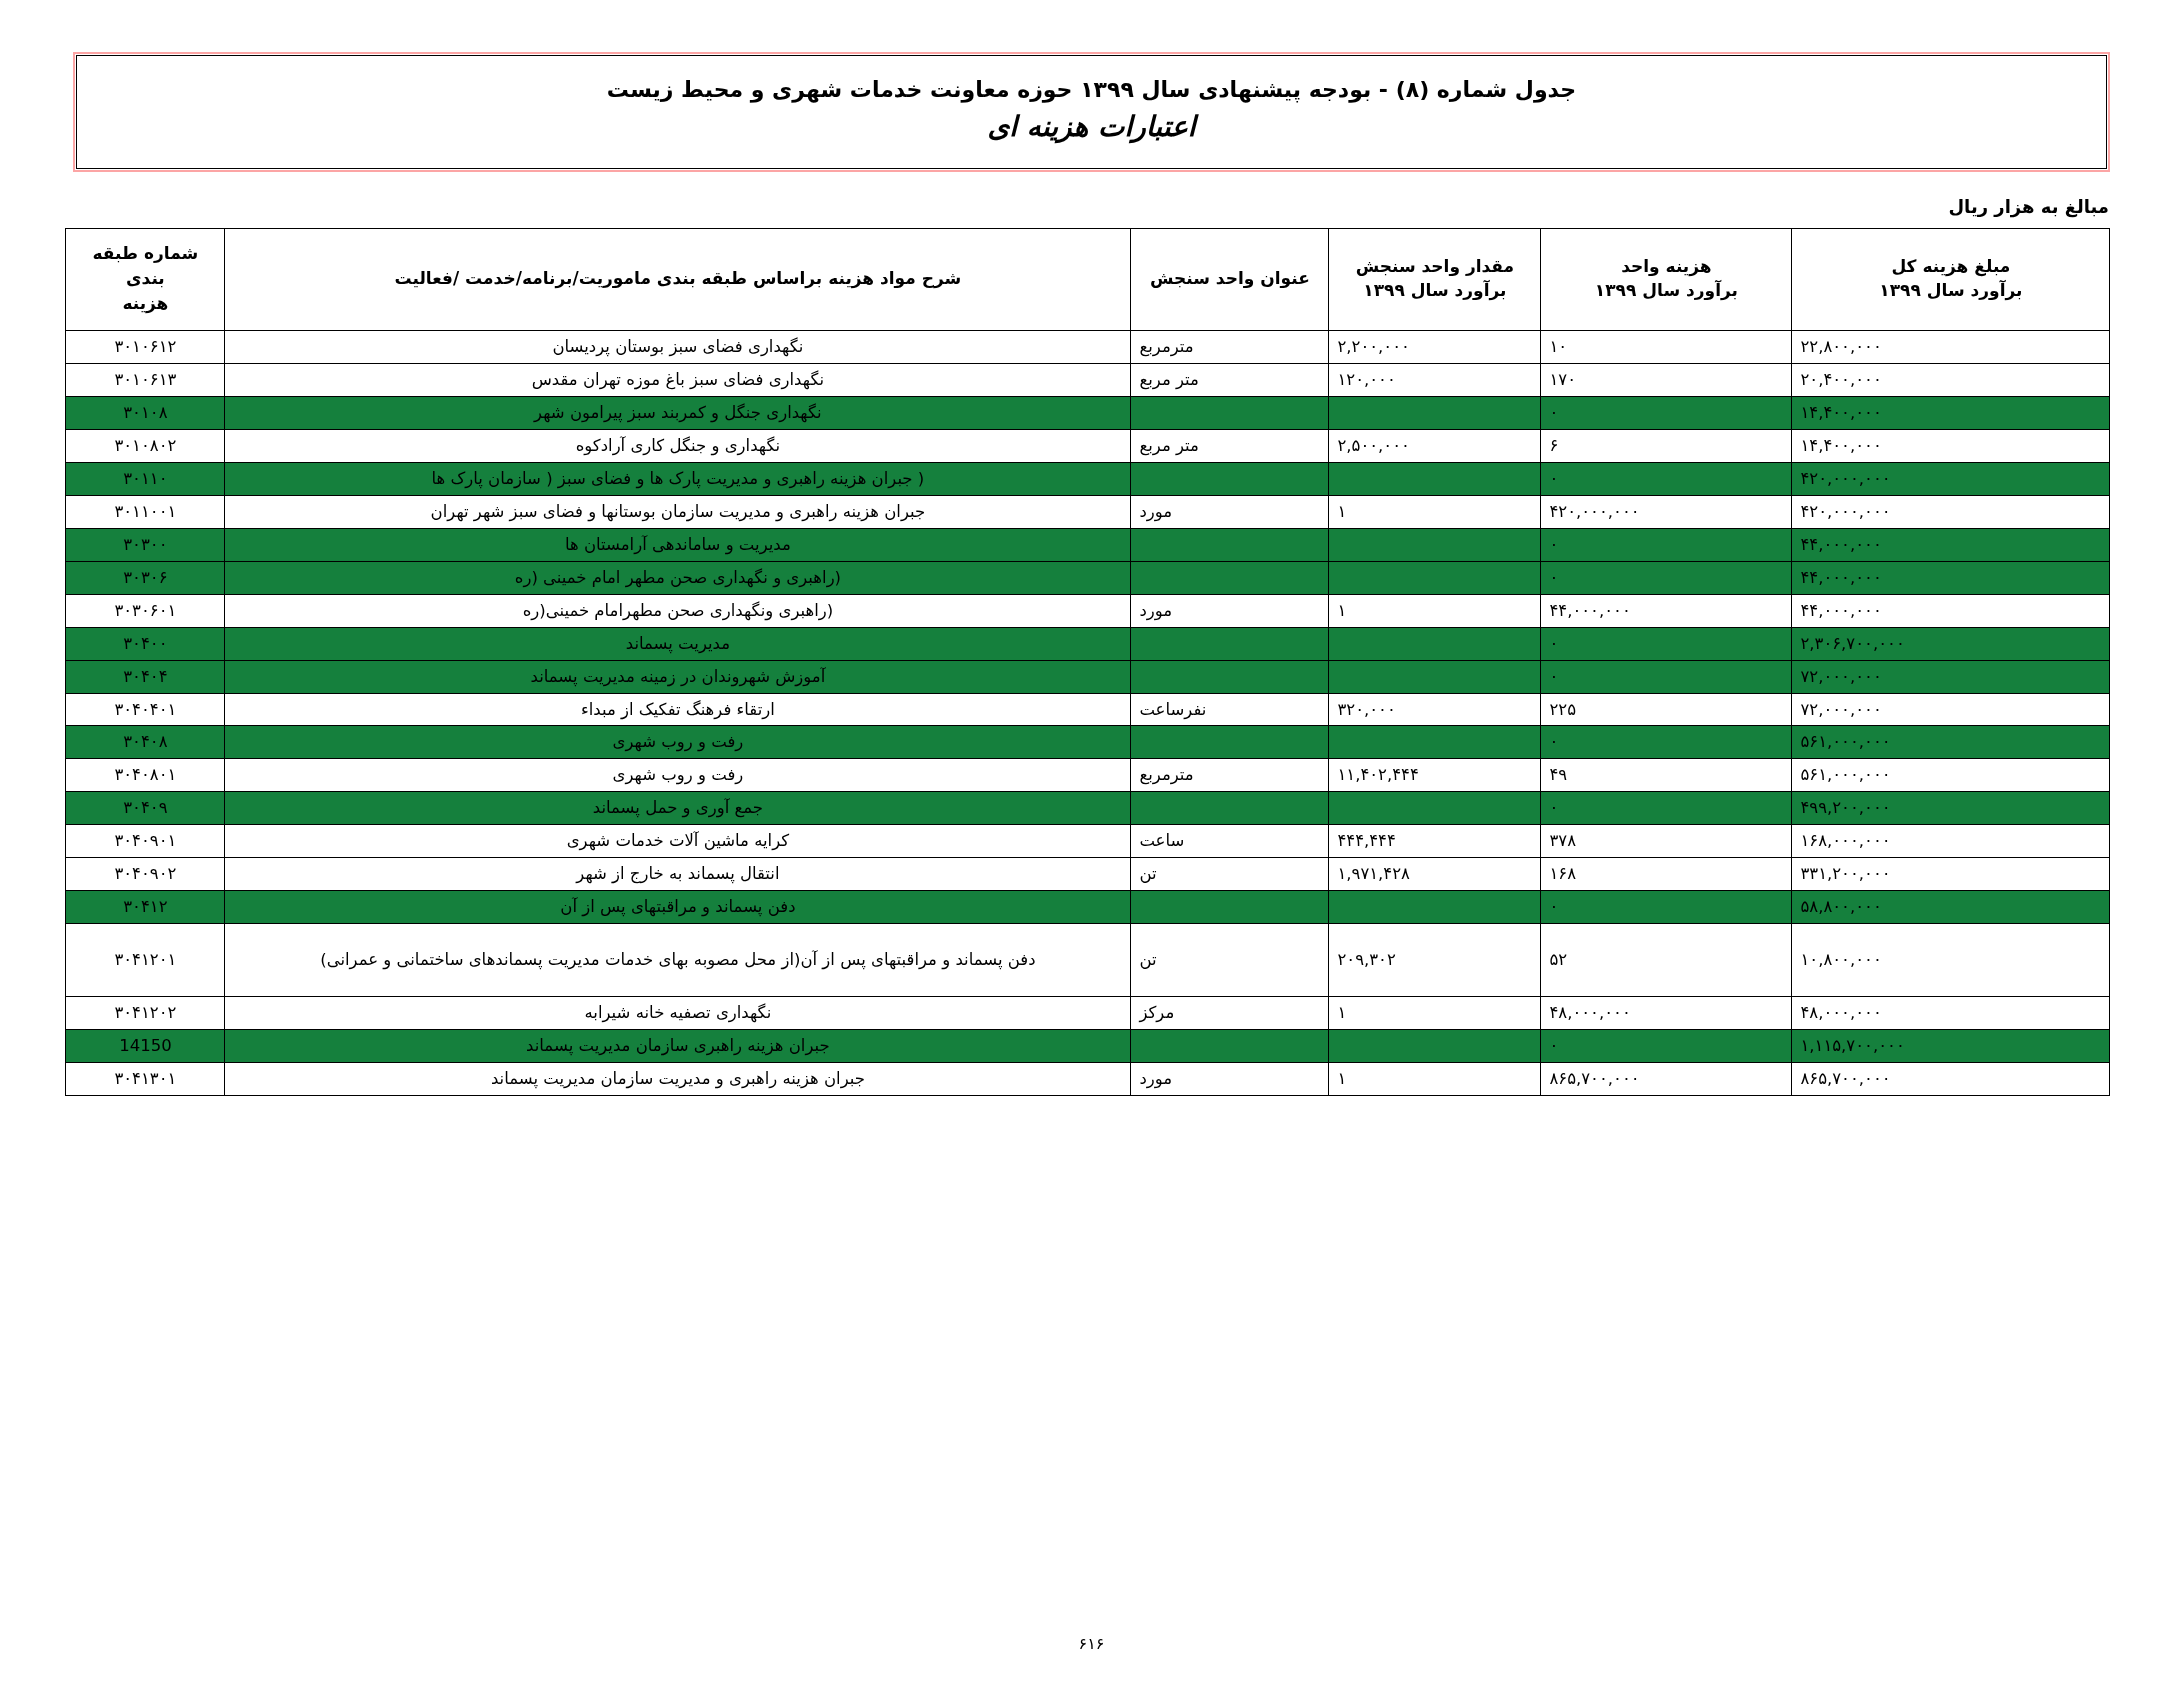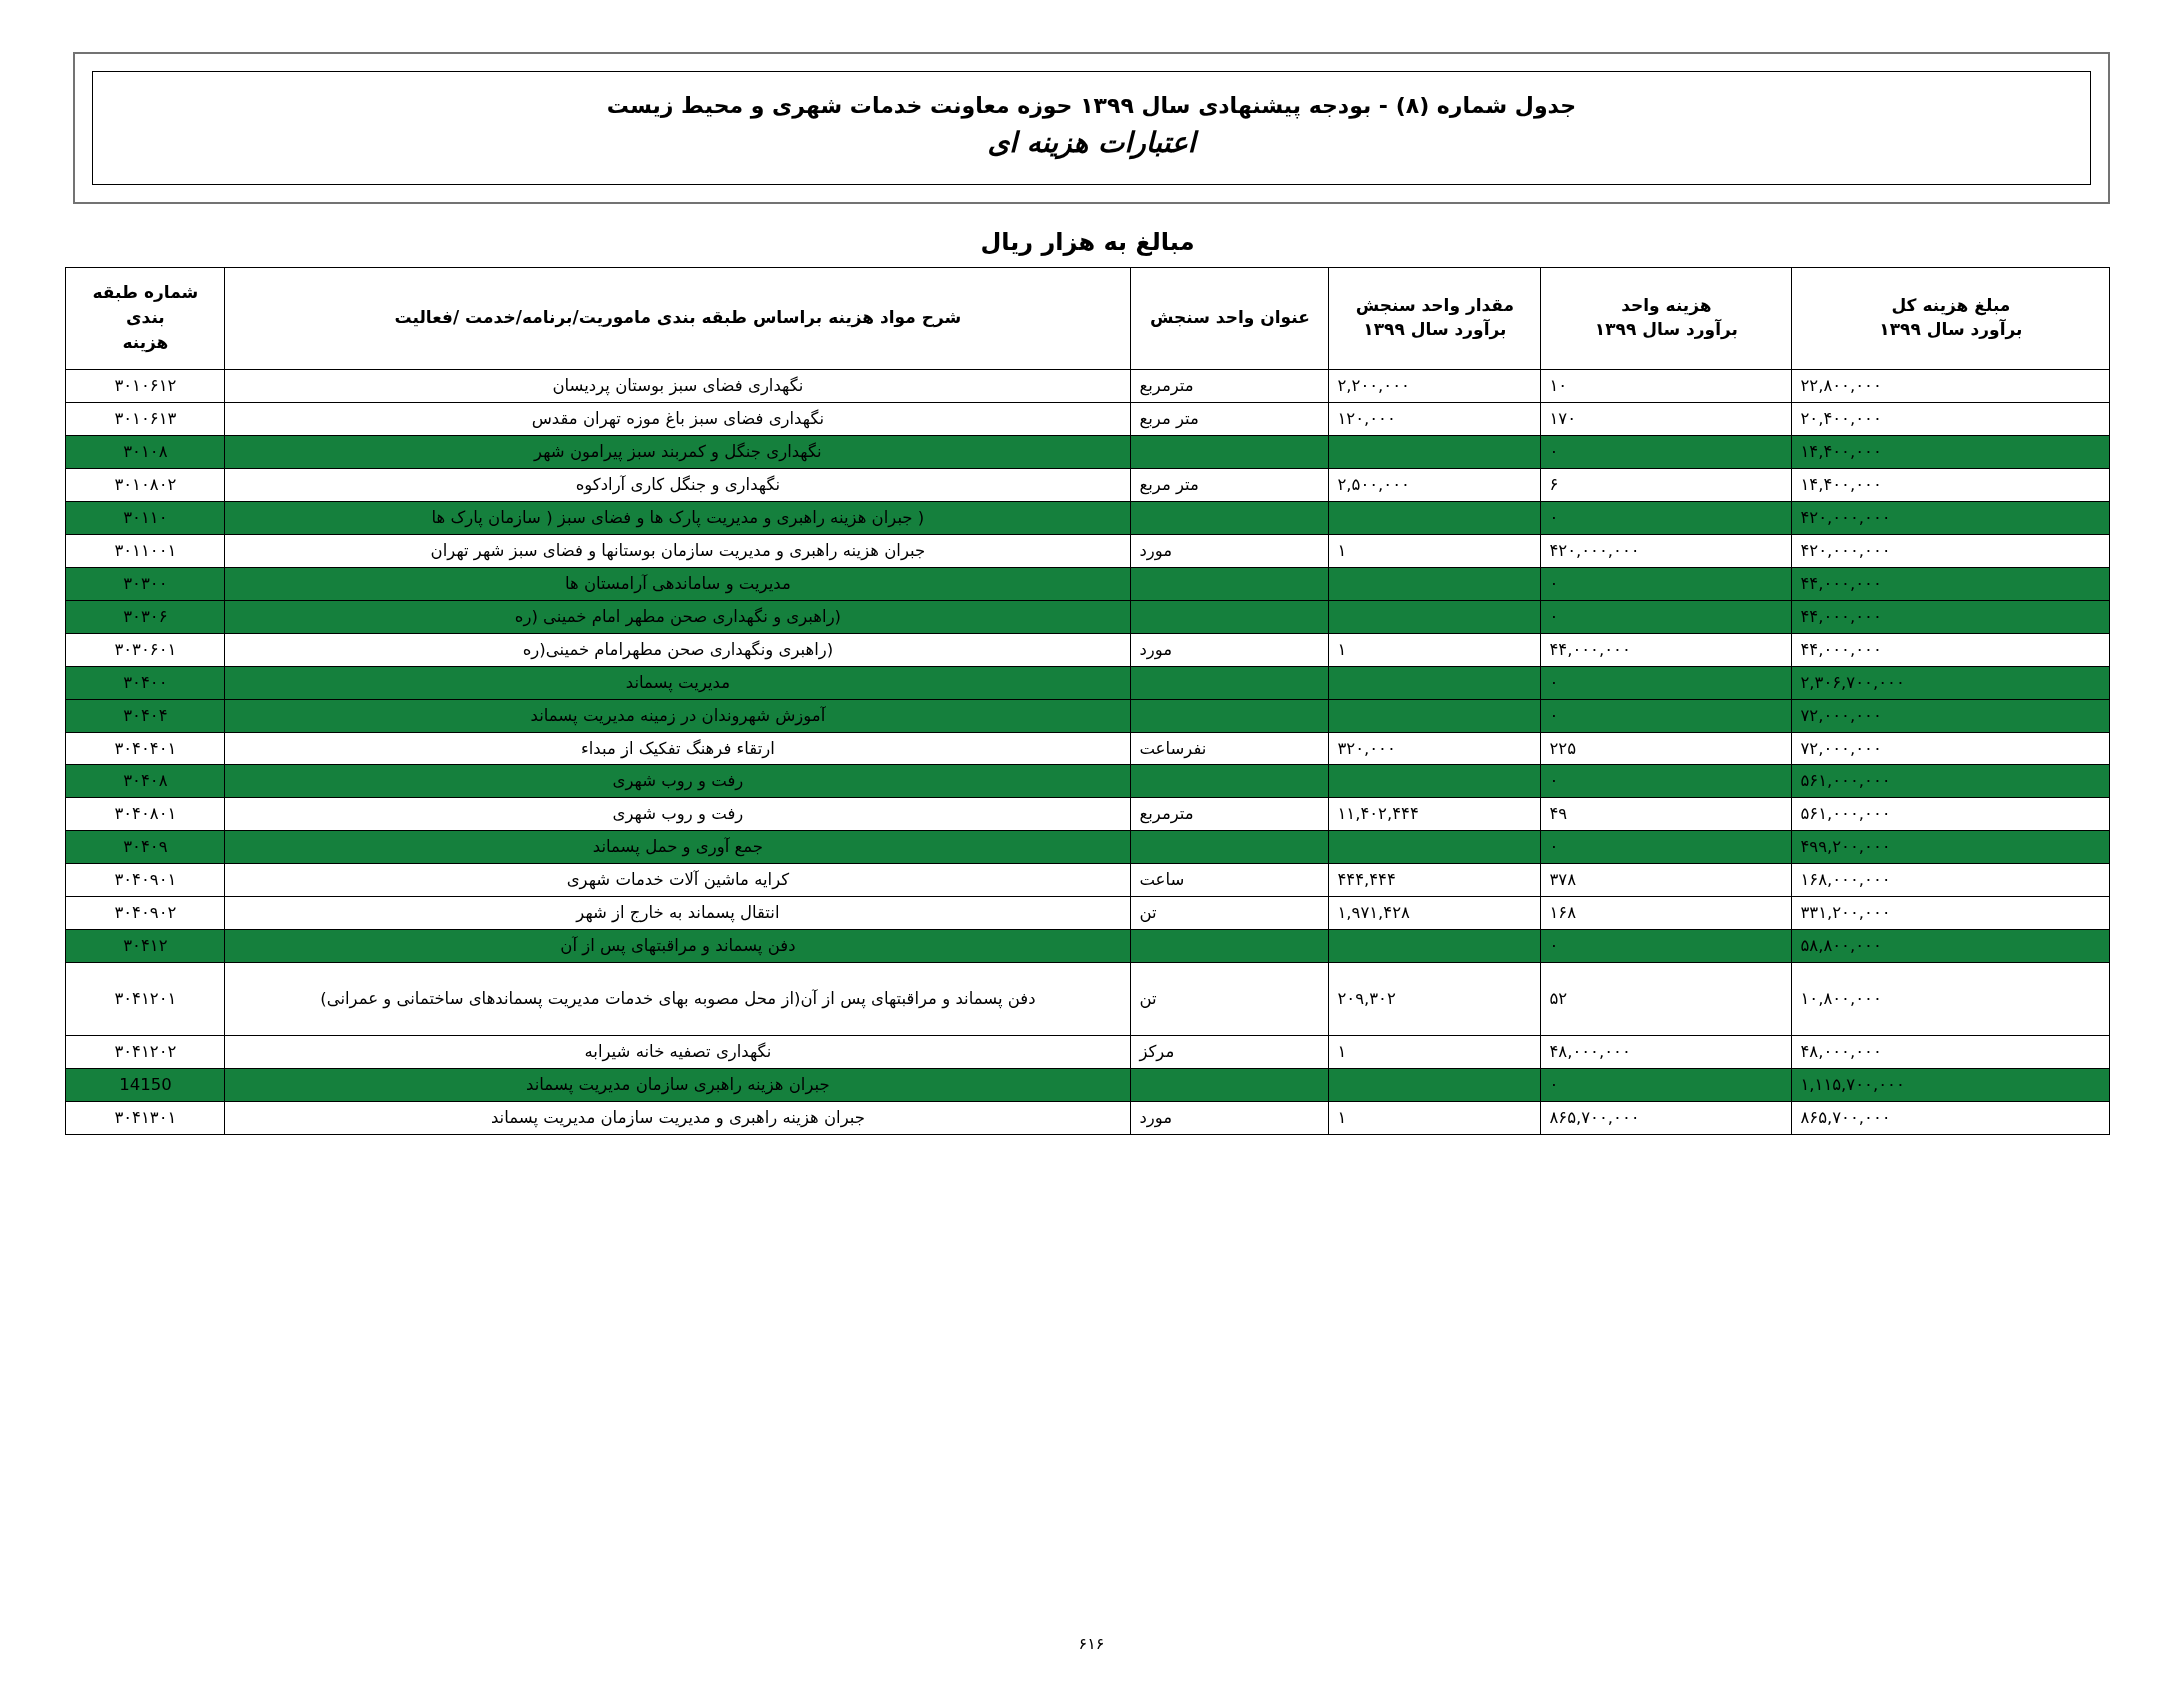--- a/index.html
+++ b/index.html
@@ -16,22 +16,22 @@
   }
   .page {
     position: relative;
     width: 2183px;
     height: 1687px;
     box-sizing: border-box;
     padding: 40px 66px 0 66px;
   }
   
   .title-outer {
-    border: 2px solid #737373;
-    padding: 17px;
+    border: 2px solid #fca5a5;
+    padding: 1px;
     margin: 12px 6.6px 0 6.6px;
   }
   .title-inner {
     border: 1.3px solid #000;
     padding: 17px 13.2px 20px 13.2px;
     text-align: center;
   }
   .title-line1 {
     font-size: 22px;
     font-weight: bold;
@@ -41,23 +41,23 @@
   .title-line2 {
     font-size: 28px;
     font-weight: bold;
     line-height: 1.5;
     margin-top: 0;
     font-style: italic;
   }
   
   .unit-note {
     margin: 24px 8px 10.6px 0;
-    font-size: 24px;
+    font-size: 18px;
     font-weight: bold;
-    text-align: center;
+    text-align: right;
   }
   
   table.budget {
     border-collapse: collapse;
     width: 2044px;
     margin: 0 6.6px;
     table-layout: fixed;
   }
   table.budget th,
   table.budget td {

